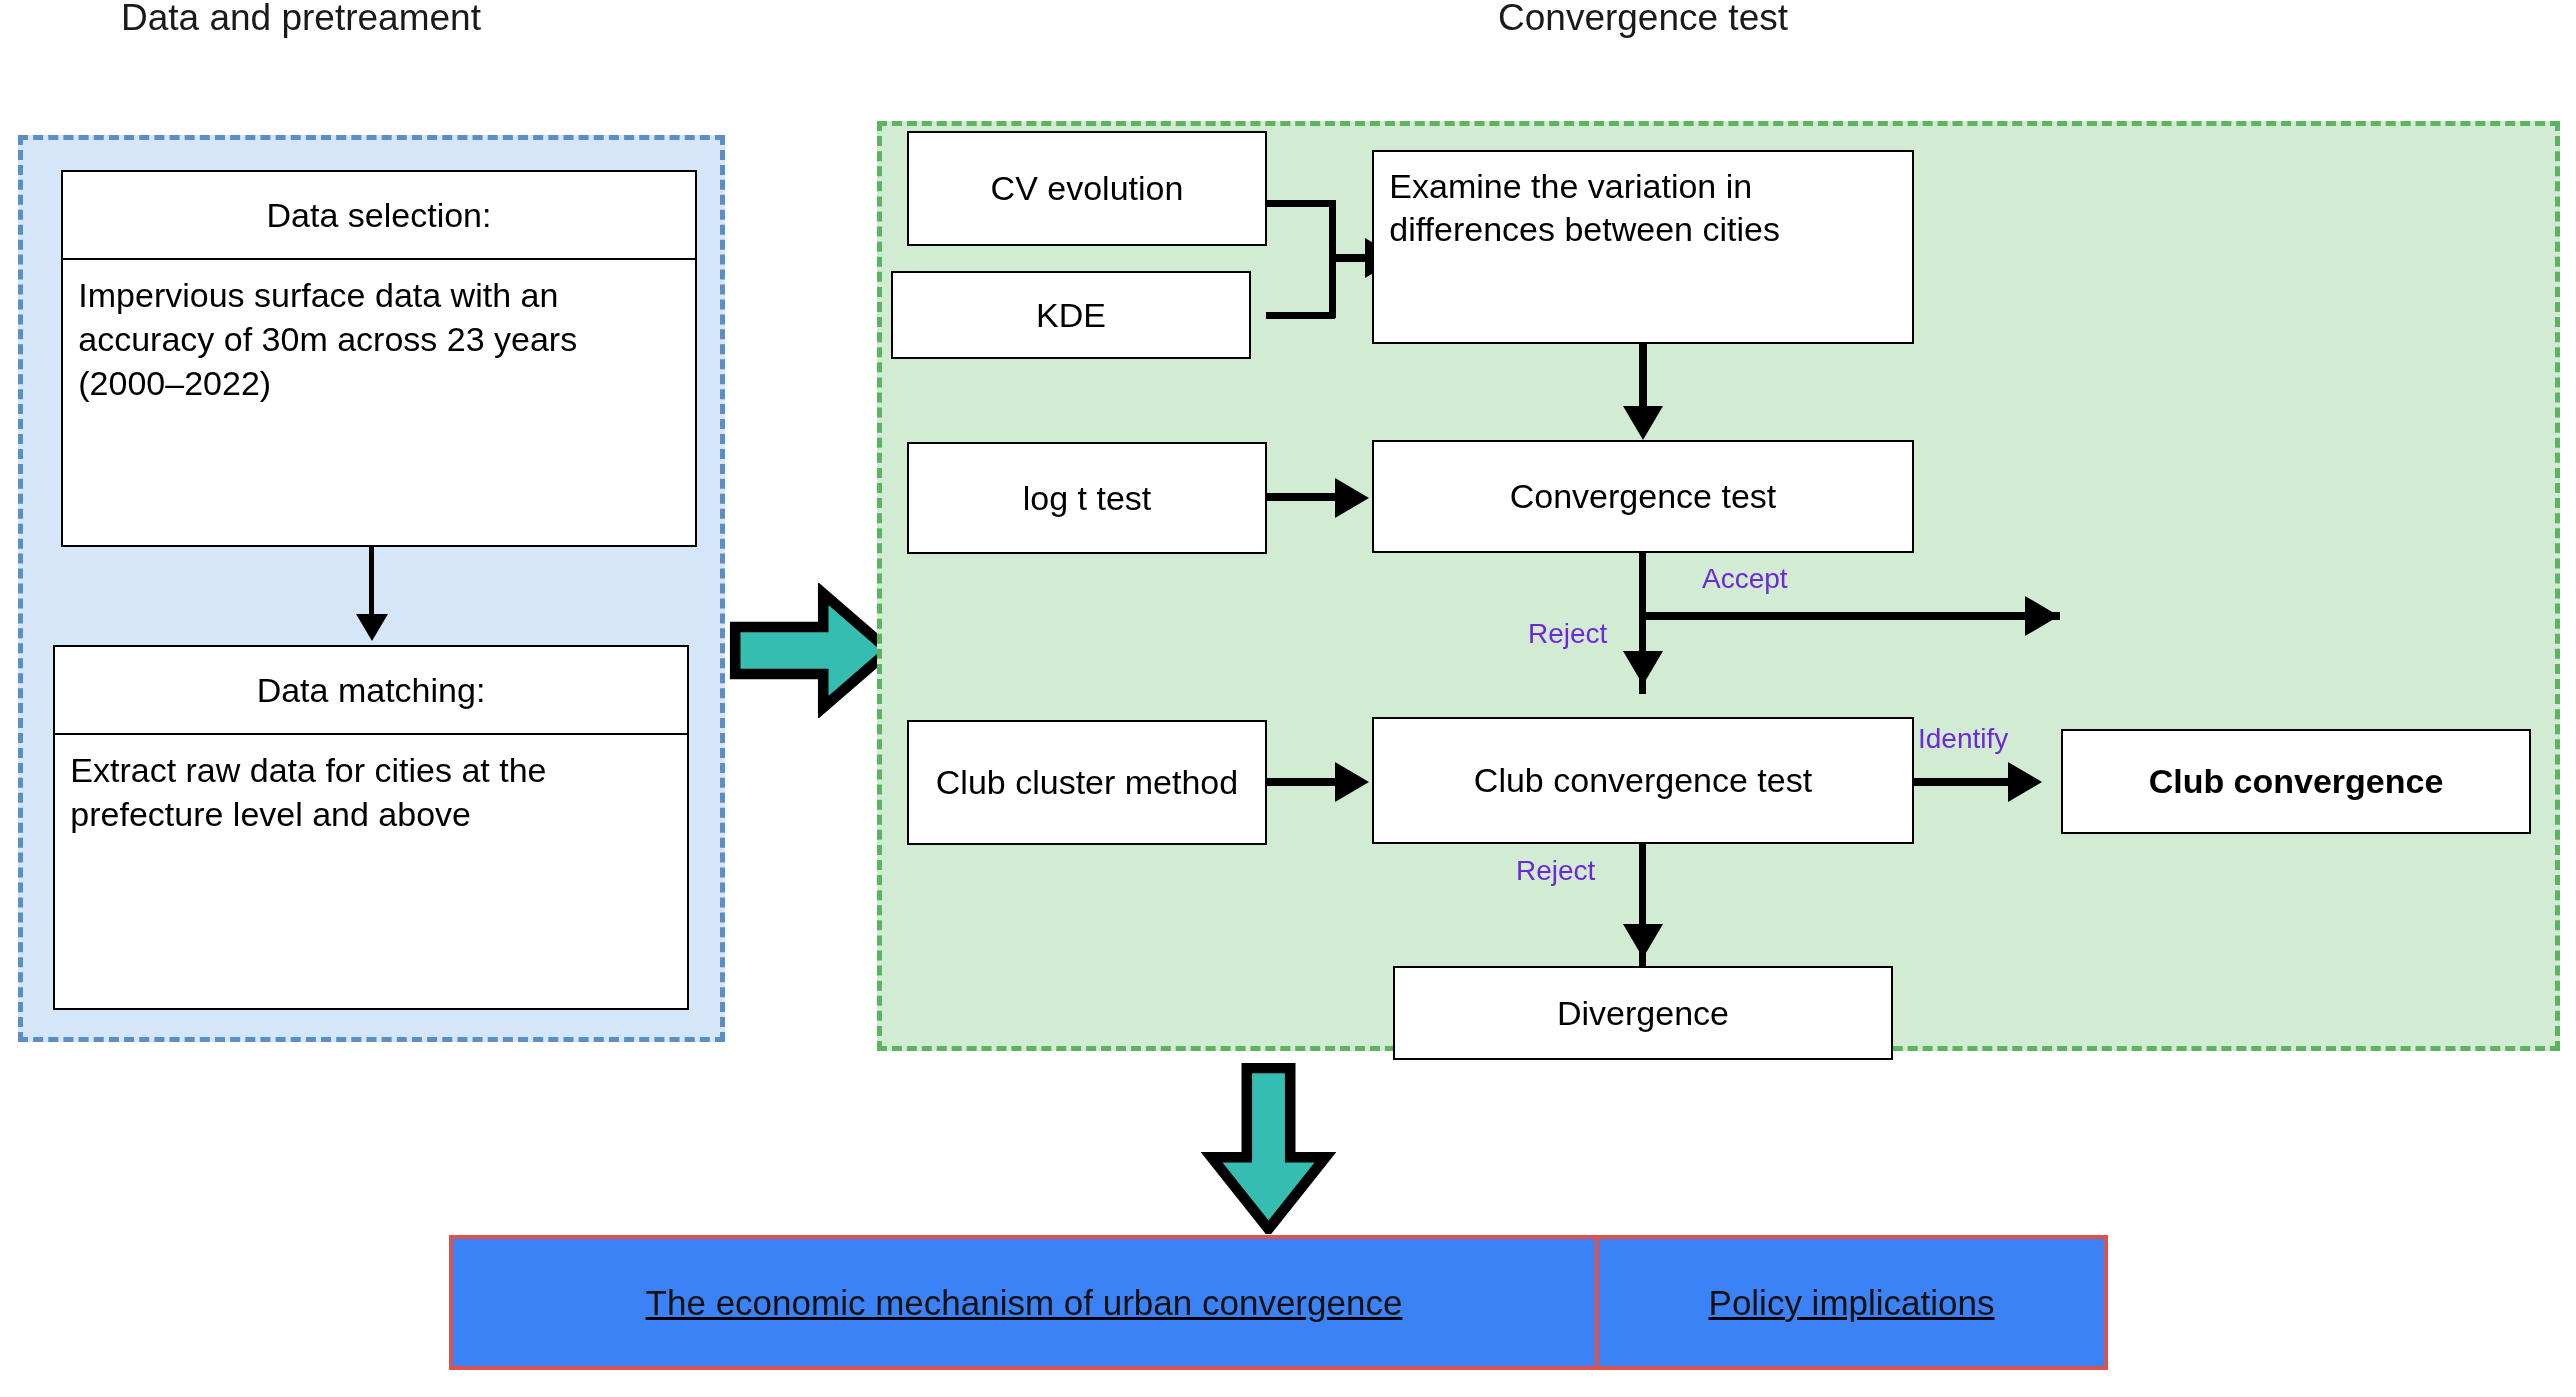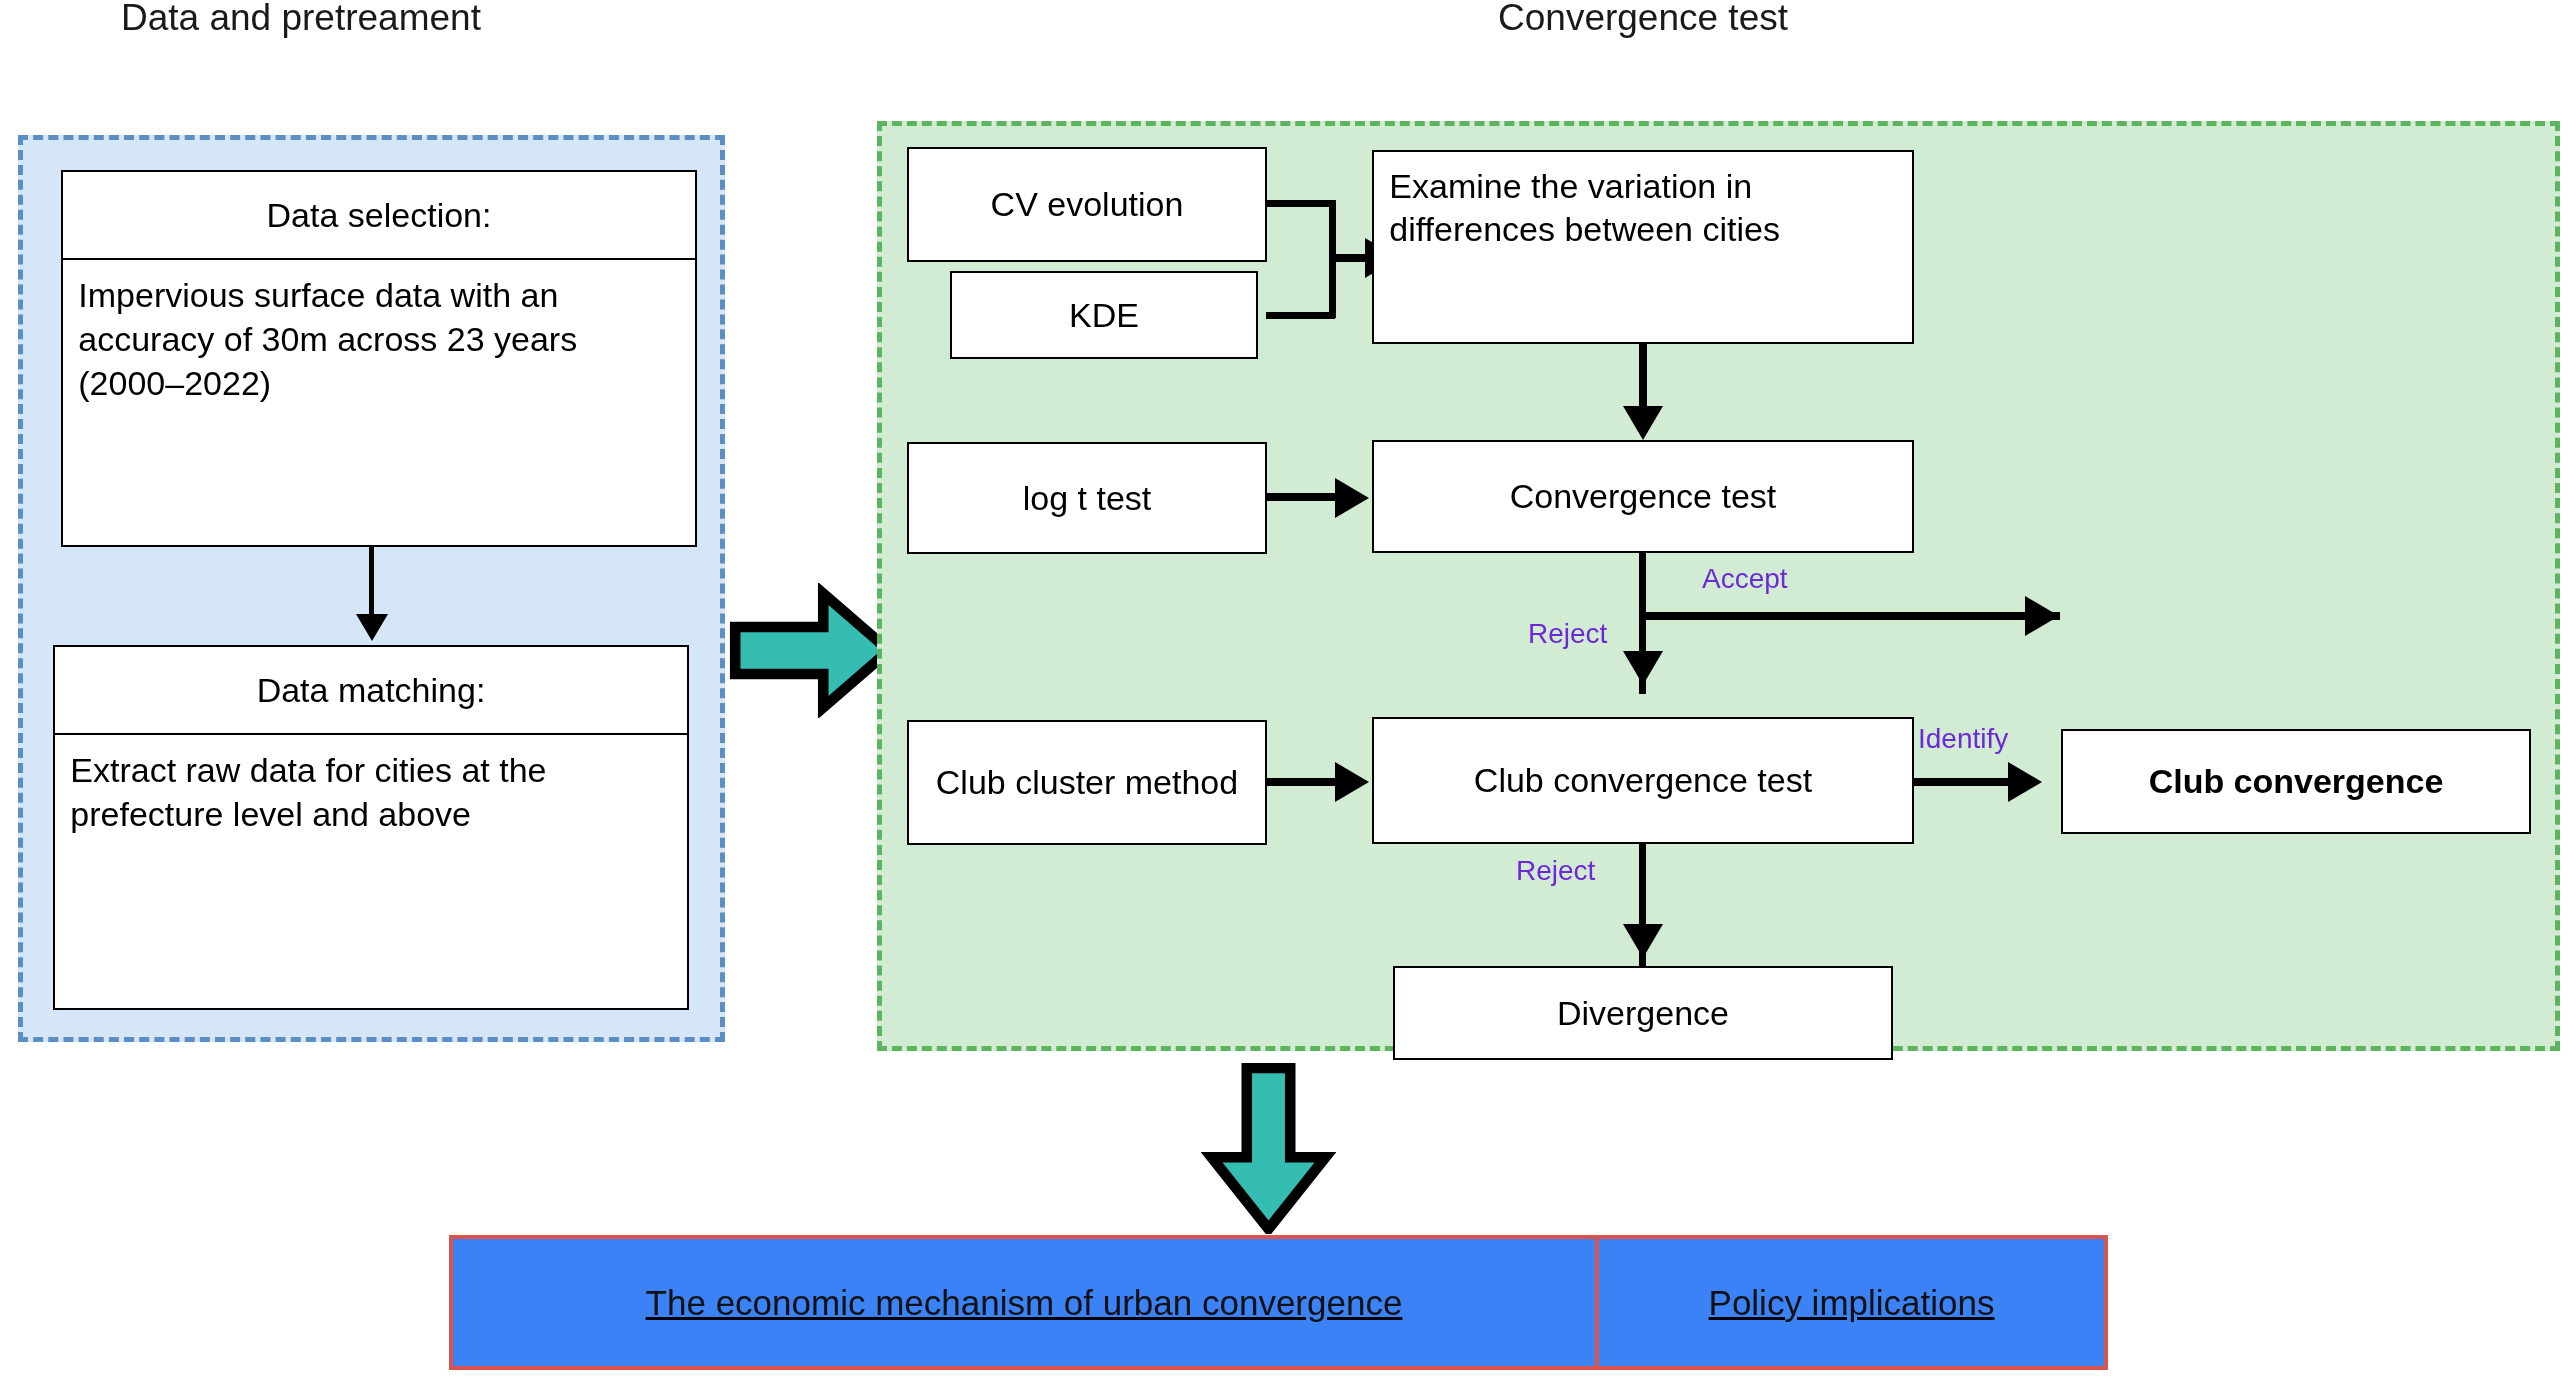--- a/index.html
+++ b/index.html
@@ -174,25 +174,25 @@
   </div>
 
   <div class="teal-arrow" style="left:729px;top:583px;width:165px;height:135px;">
     <svg width="165" height="135" viewBox="0 0 280 230">
       <polygon points="10,75 160,75 160,18 272,115 160,212 160,155 10,155" fill="#35bdb2" stroke="#000000" stroke-width="18" stroke-linejoin="miter"></polygon>
     </svg>
   </div>
 
   <div class="panel panel-green" style="left:877px;top:121px;width:1683px;height:930px;"></div>
 
-  <div class="box" style="left:907px;top:147px;width:360px;height:115px;">
+  <div class="box" style="left:907px;top:131px;width:360px;height:115px;">
     <span class="inner">CV evolution</span>
   </div>
 
-  <div class="box" style="left:950px;top:271px;width:308px;height:88px;">
+  <div class="box" style="left:891px;top:271px;width:360px;height:88px;">
     <span class="inner">KDE</span>
   </div>
 
   <div class="ln ln-h" style="left:1266px;top:200px;width:69px;height:6.5px;"></div>
   <div class="ln ln-h" style="left:1266px;top:312px;width:69px;height:6.5px;"></div>
   <div class="ln ln-v" style="left:1329px;top:200px;width:6.5px;height:118px;"></div>
   <div class="shaft-h" style="left:1332px;top:254px;width:34px;"></div>
   <div class="head-right" style="left:1365px;top:238px;"></div>
 
   <div class="box left-align" style="left:1372px;top:150px;width:542px;height:194px;">

